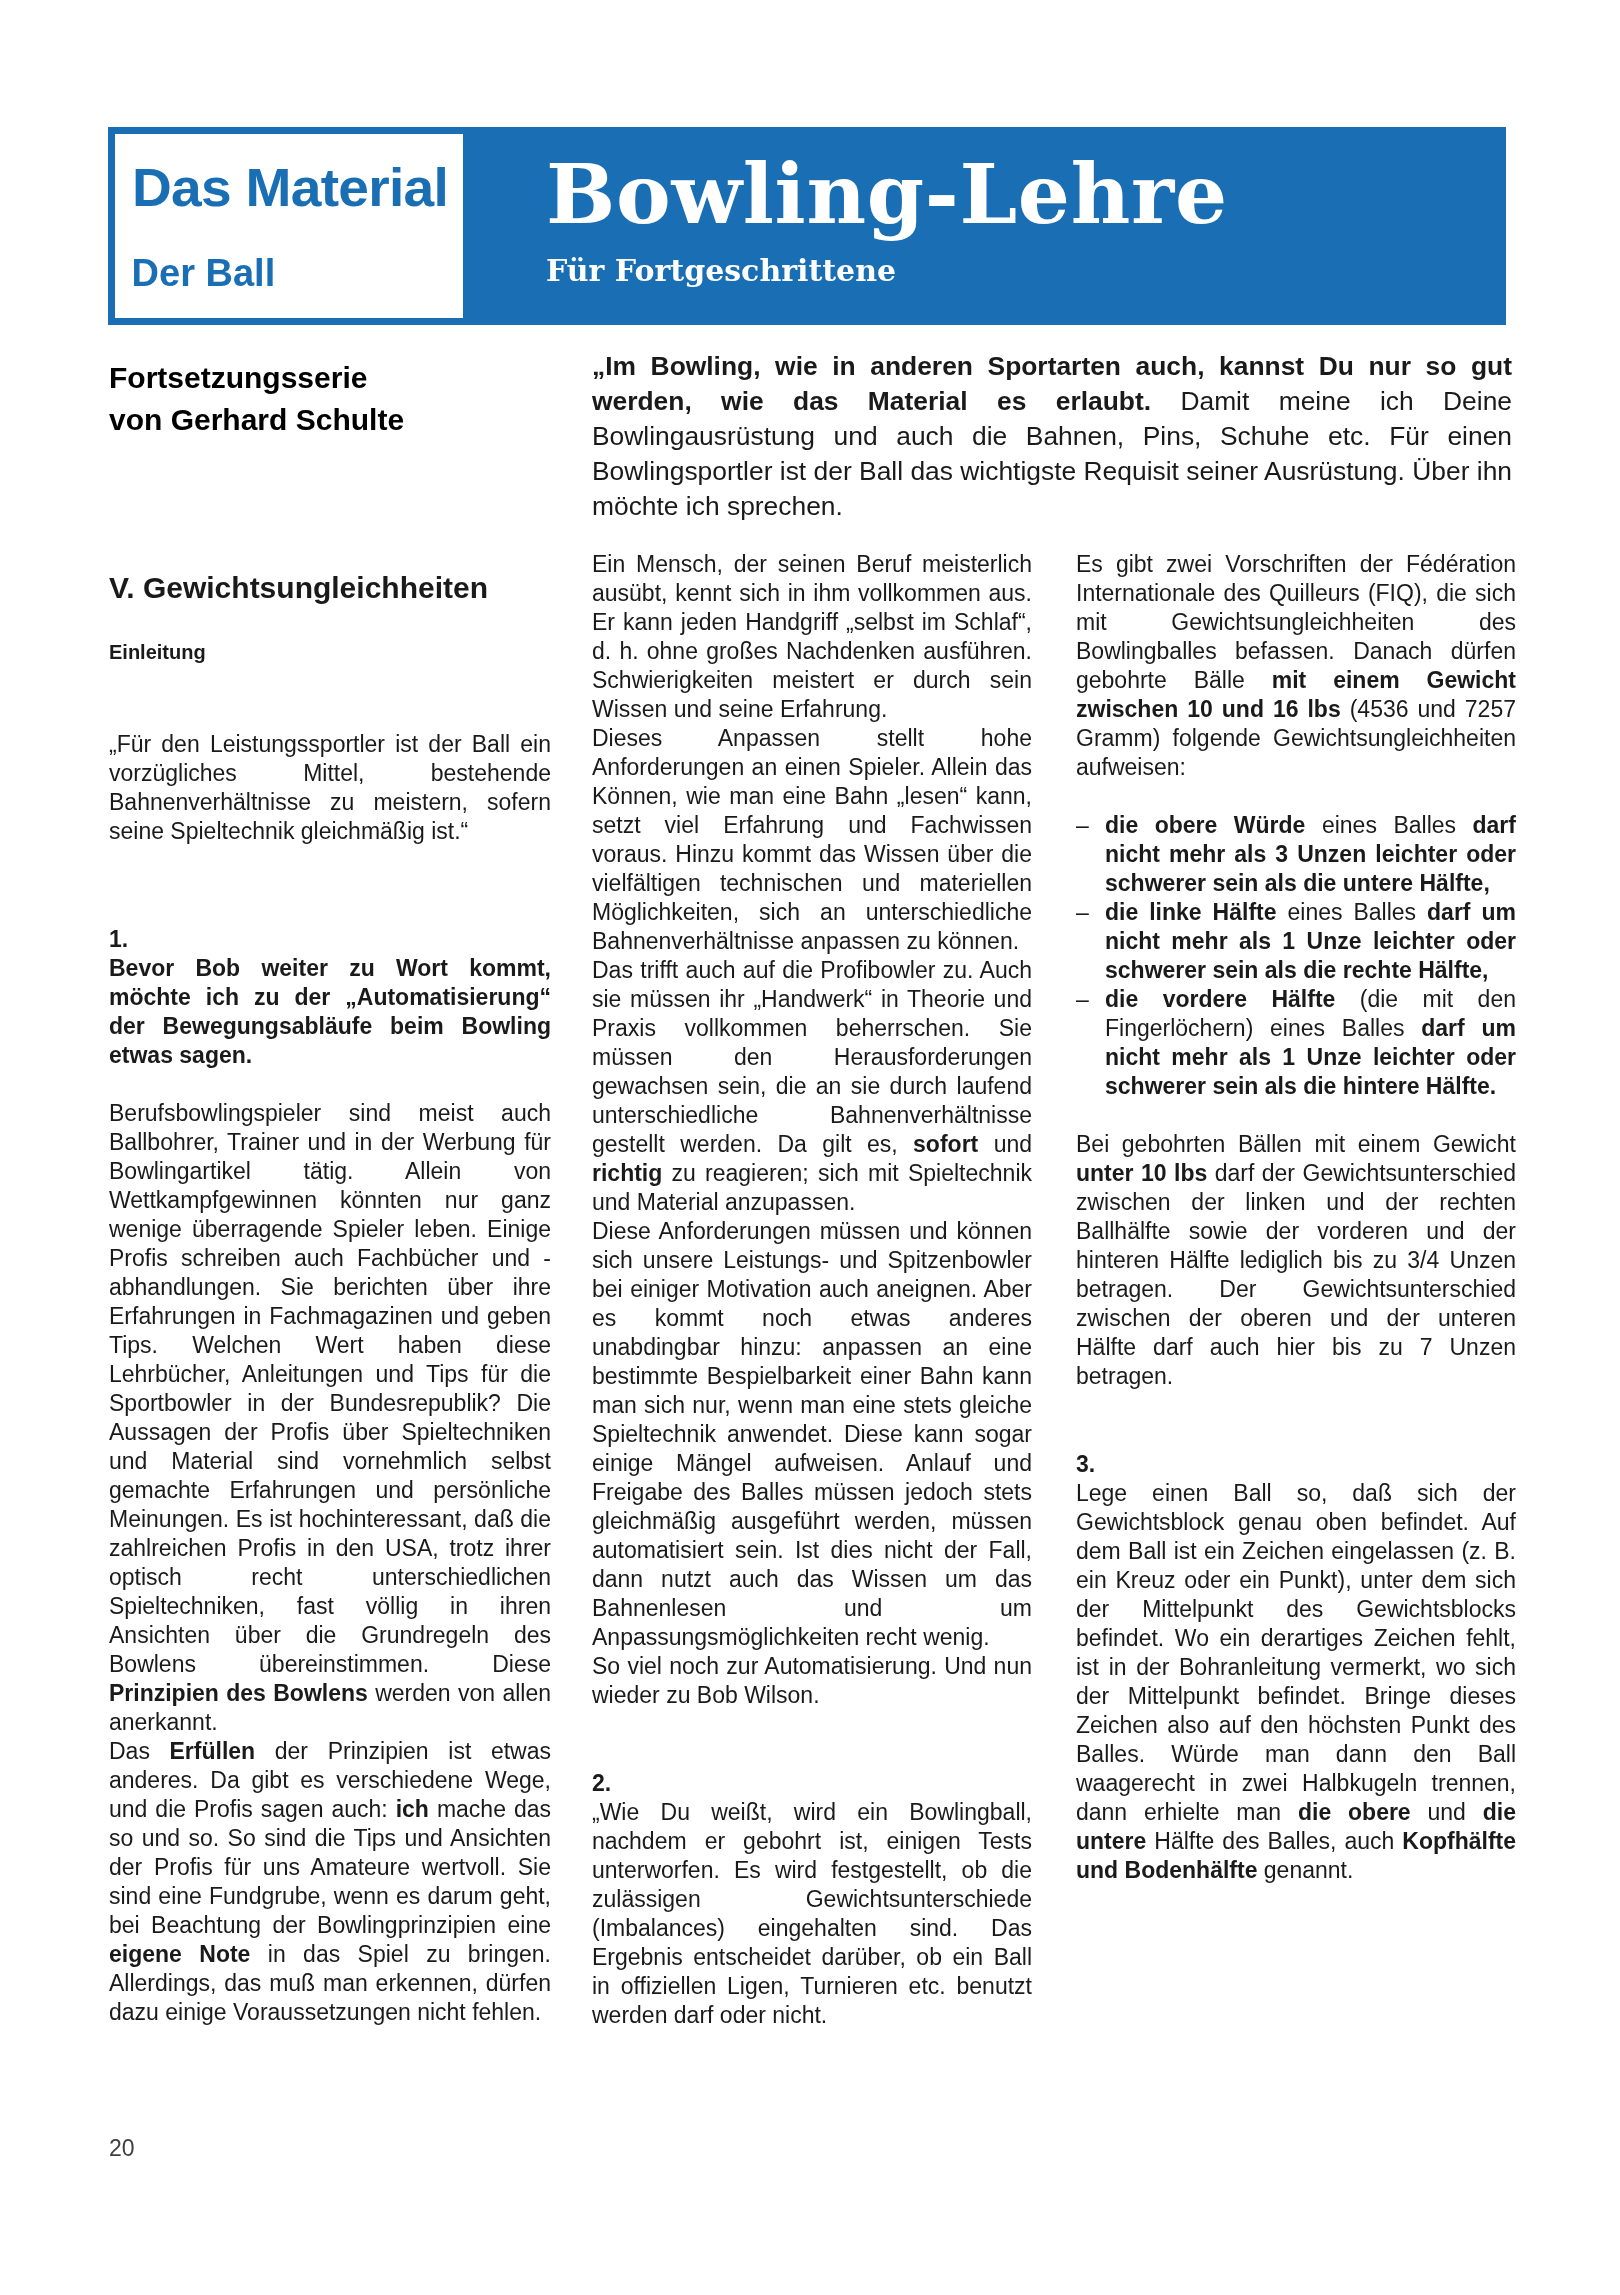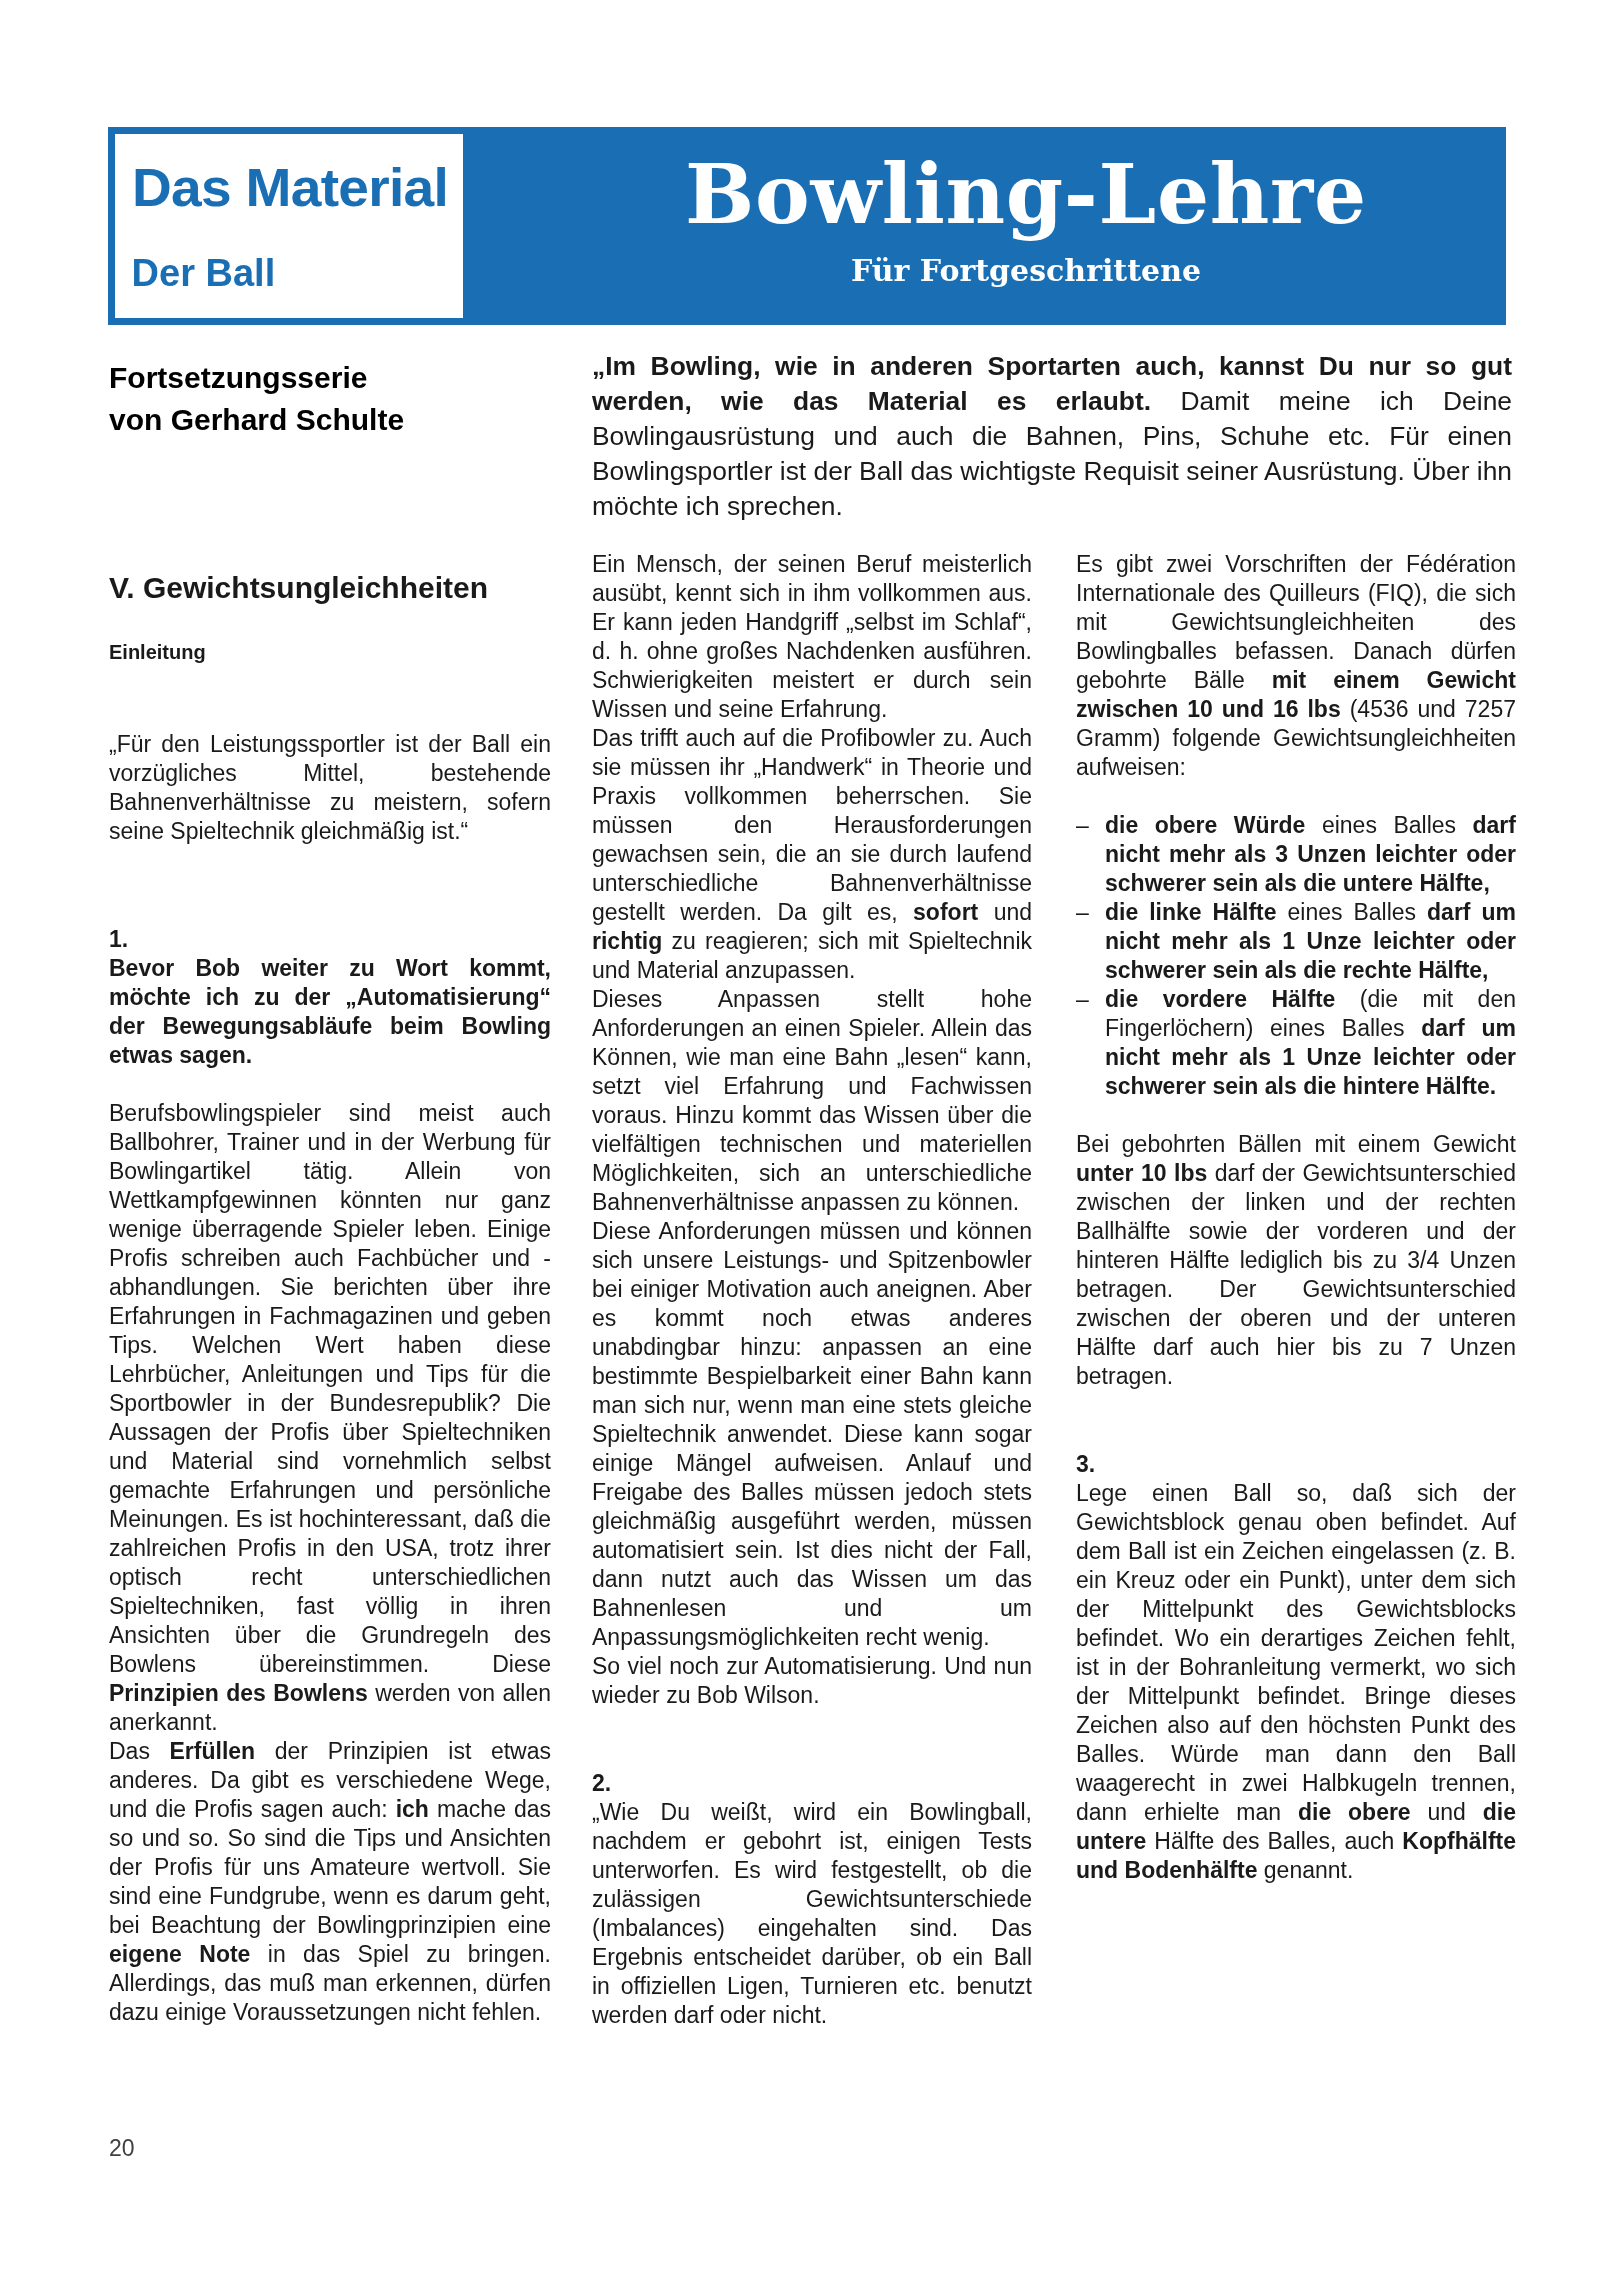--- a/index.html
+++ b/index.html
@@ -18,21 +18,21 @@
   .banner-left .material {
     position: absolute; left: 17px; top: 23px; font-size: 53px; font-weight: bold;
     color: #1a6fb4; letter-spacing: -0.7px; transform: scaleX(1.04); transform-origin: left;
     font-family: "Liberation Sans", sans-serif;
   }
   .banner-left .ball {
     position: absolute; left: 17px; top: 118px; font-size: 38px; font-weight: bold;
     color: #1a6fb4; font-family: "Liberation Sans", sans-serif;
   }
   .banner-right {
-    position: absolute; left: 438px; top: 0; right: 0; bottom: 0; text-align: center; color: #ffffff;
+    position: absolute; left: 438px; top: 0; right: 0; bottom: 0; text-align: left; color: #ffffff;
   }
   .banner-right .title {
     position: absolute; left: 0; right: 0; top: 18.5px;
     font-family: "DejaVu Serif", serif; font-weight: bold; font-size: 82px; letter-spacing: 0.7px;
   }
   .banner-right .subtitle {
     position: absolute; left: 0; right: 0; top: 126px;
     font-family: "DejaVu Serif", serif; font-weight: bold; font-size: 30px;
   }
   .series {
@@ -94,22 +94,22 @@
   <p class="num">1.</p>
   <p class="lead">Bevor Bob weiter zu Wort kommt, möchte ich zu der „Automatisierung“ der Bewegungsabläufe beim Bowling etwas sagen.</p>
   <div class="gap-s"></div>
   <p><span>Berufsbowlingspieler sind meist auch Ballbohrer, Trainer und in der Werbung für Bowlingartikel tätig. Allein von Wettkampfgewinnen könnten nur ganz wenige überragende Spieler leben. Einige Profis schreiben auch Fachbücher und -abhandlungen. Sie berichten über ihre Erfahrungen in Fachmagazinen und geben Tips. Welchen Wert haben diese Lehrbücher, Anleitungen und Tips für die Sportbowler in der Bundesrepublik? Die Aussagen der Profis über Spieltechniken und Material sind vornehmlich selbst gemachte Erfahrungen und persönliche Meinungen. Es ist hochinteressant, daß die zahlreichen Profis in den USA, trotz ihrer optisch recht unterschiedlichen Spieltechniken, fast völlig in ihren Ansichten über die Grundregeln des Bowlens übereinstimmen. Diese </span><b>Prinzipien des Bowlens</b><span> werden von allen anerkannt.</span></p>
   <p><span>Das </span><b>Erfüllen</b><span> der Prinzipien ist etwas anderes. Da gibt es verschiedene Wege, und die Profis sagen auch: </span><b>ich</b><span> mache das so und so. So sind die Tips und Ansichten der Profis für uns Amateure wertvoll. Sie sind eine Fundgrube, wenn es darum geht, bei Beachtung der Bowlingprinzipien eine </span><b>eigene Note</b><span> in das Spiel zu bringen. Allerdings, das muß man erkennen, dürfen dazu einige Voraussetzungen nicht fehlen.</span></p>
 
 </div>
 
 <div class="col col2" style="top:550px">
   <p>Ein Mensch, der seinen Beruf meisterlich ausübt, kennt sich in ihm vollkommen aus. Er kann jeden Handgriff „selbst im Schlaf“, d. h. ohne großes Nachdenken ausführen. Schwierigkeiten meistert er durch sein Wissen und seine Erfahrung.</p>
+  <p>Dieses Anpassen stellt hohe Anforderungen an einen Spieler. Allein das Können, wie man eine Bahn „lesen“ kann, setzt viel Erfahrung und Fachwissen voraus. Hinzu kommt das Wissen über die vielfältigen technischen und materiellen Möglichkeiten, sich an unterschiedliche Bahnenverhältnisse anpassen zu können.</p>
   <p><span>Das trifft auch auf die Profibowler zu. Auch sie müssen ihr „Handwerk“ in Theorie und Praxis vollkommen beherrschen. Sie müssen den Herausforderungen gewachsen sein, die an sie durch laufend unterschiedliche Bahnenverhältnisse gestellt werden. Da gilt es, </span><b>sofort</b><span> und </span><b>richtig</b><span> zu reagieren; sich mit Spieltechnik und Material anzupassen.</span></p>
-  <p>Dieses Anpassen stellt hohe Anforderungen an einen Spieler. Allein das Können, wie man eine Bahn „lesen“ kann, setzt viel Erfahrung und Fachwissen voraus. Hinzu kommt das Wissen über die vielfältigen technischen und materiellen Möglichkeiten, sich an unterschiedliche Bahnenverhältnisse anpassen zu können.</p>
   <p>Diese Anforderungen müssen und können sich unsere Leistungs- und Spitzenbowler bei einiger Motivation auch aneignen. Aber es kommt noch etwas anderes unabdingbar hinzu: anpassen an eine bestimmte Bespielbarkeit einer Bahn kann man sich nur, wenn man eine stets gleiche Spieltechnik anwendet. Diese kann sogar einige Mängel aufweisen. Anlauf und Freigabe des Balles müssen jedoch stets gleichmäßig ausgeführt werden, müssen automatisiert sein. Ist dies nicht der Fall, dann nutzt auch das Wissen um das Bahnenlesen und um Anpassungsmöglichkeiten recht wenig.</p>
   <p>So viel noch zur Automatisierung. Und nun wieder zu Bob Wilson.</p>
   <div class="gap-m"></div>
   <p class="num">2.</p>
   <p>„Wie Du weißt, wird ein Bowlingball, nachdem er gebohrt ist, einigen Tests unterworfen. Es wird festgestellt, ob die zulässigen Gewichtsunterschiede (Imbalances) eingehalten sind. Das Ergebnis entscheidet darüber, ob ein Ball in offiziellen Ligen, Turnieren etc. benutzt werden darf oder nicht.</p>
 </div>
 
 <div class="col col3" style="top:550px">
   <p><span>Es gibt zwei Vorschriften der Fédération Internationale des Quilleurs (FIQ), die sich mit Gewichtsungleichheiten des Bowlingballes befassen. Danach dürfen gebohrte Bälle </span><b>mit einem Gewicht zwischen 10 und 16 lbs</b><span> (4536 und 7257 Gramm) folgende Gewichtsungleichheiten aufweisen:</span></p>
   <div class="gap-s"></div>

